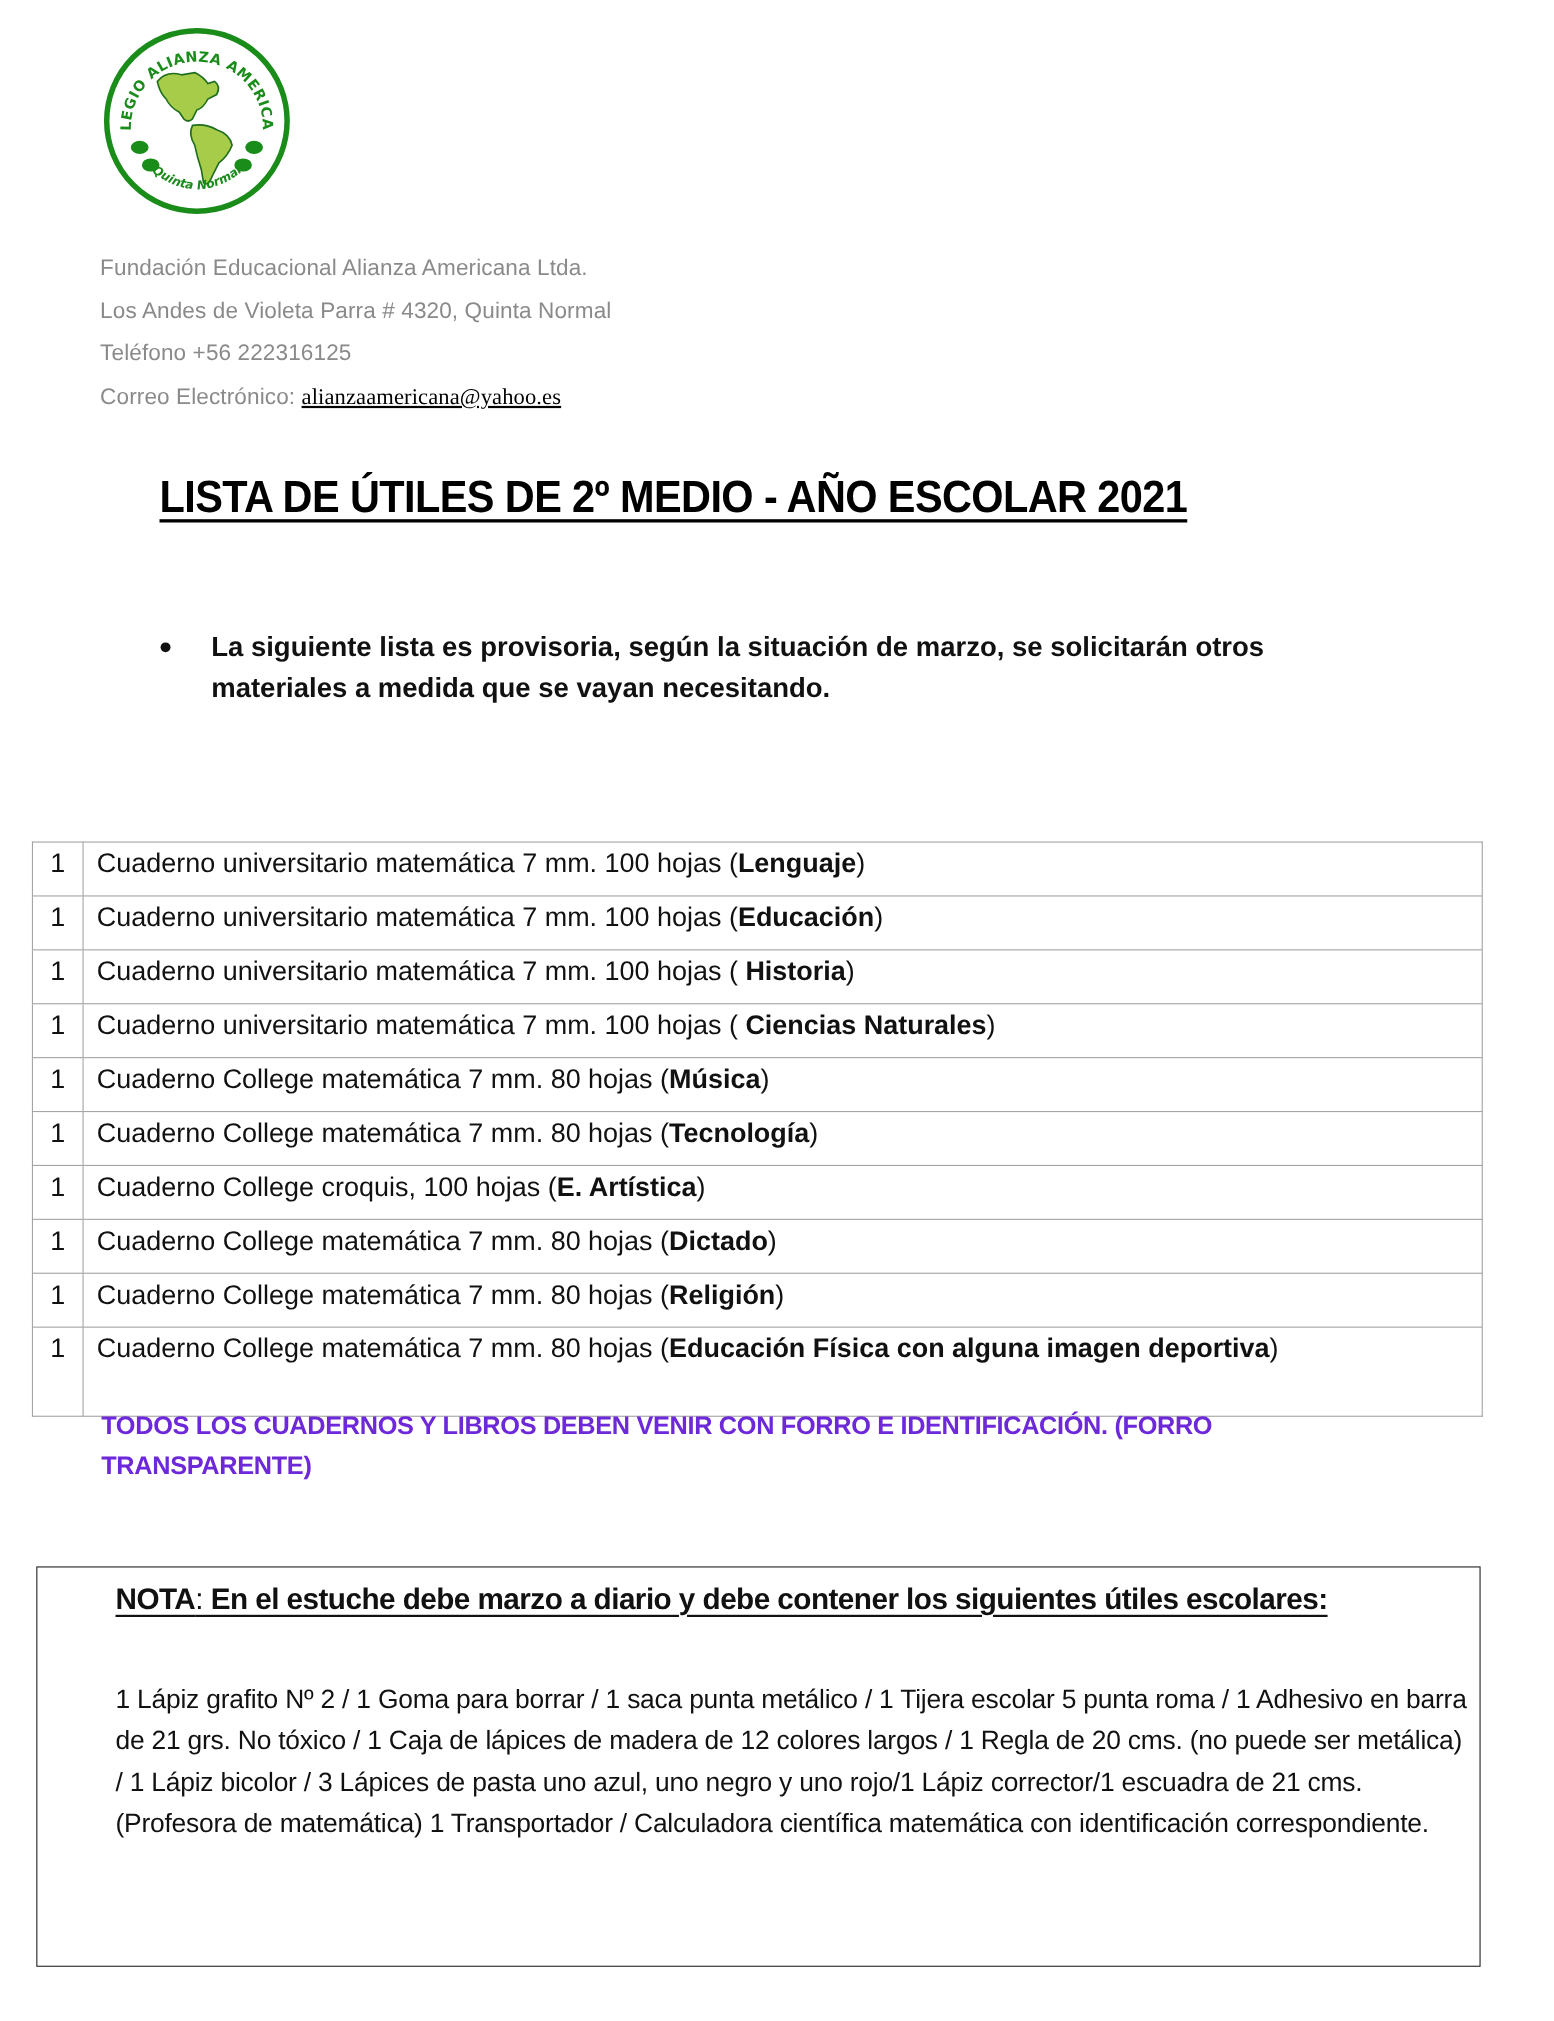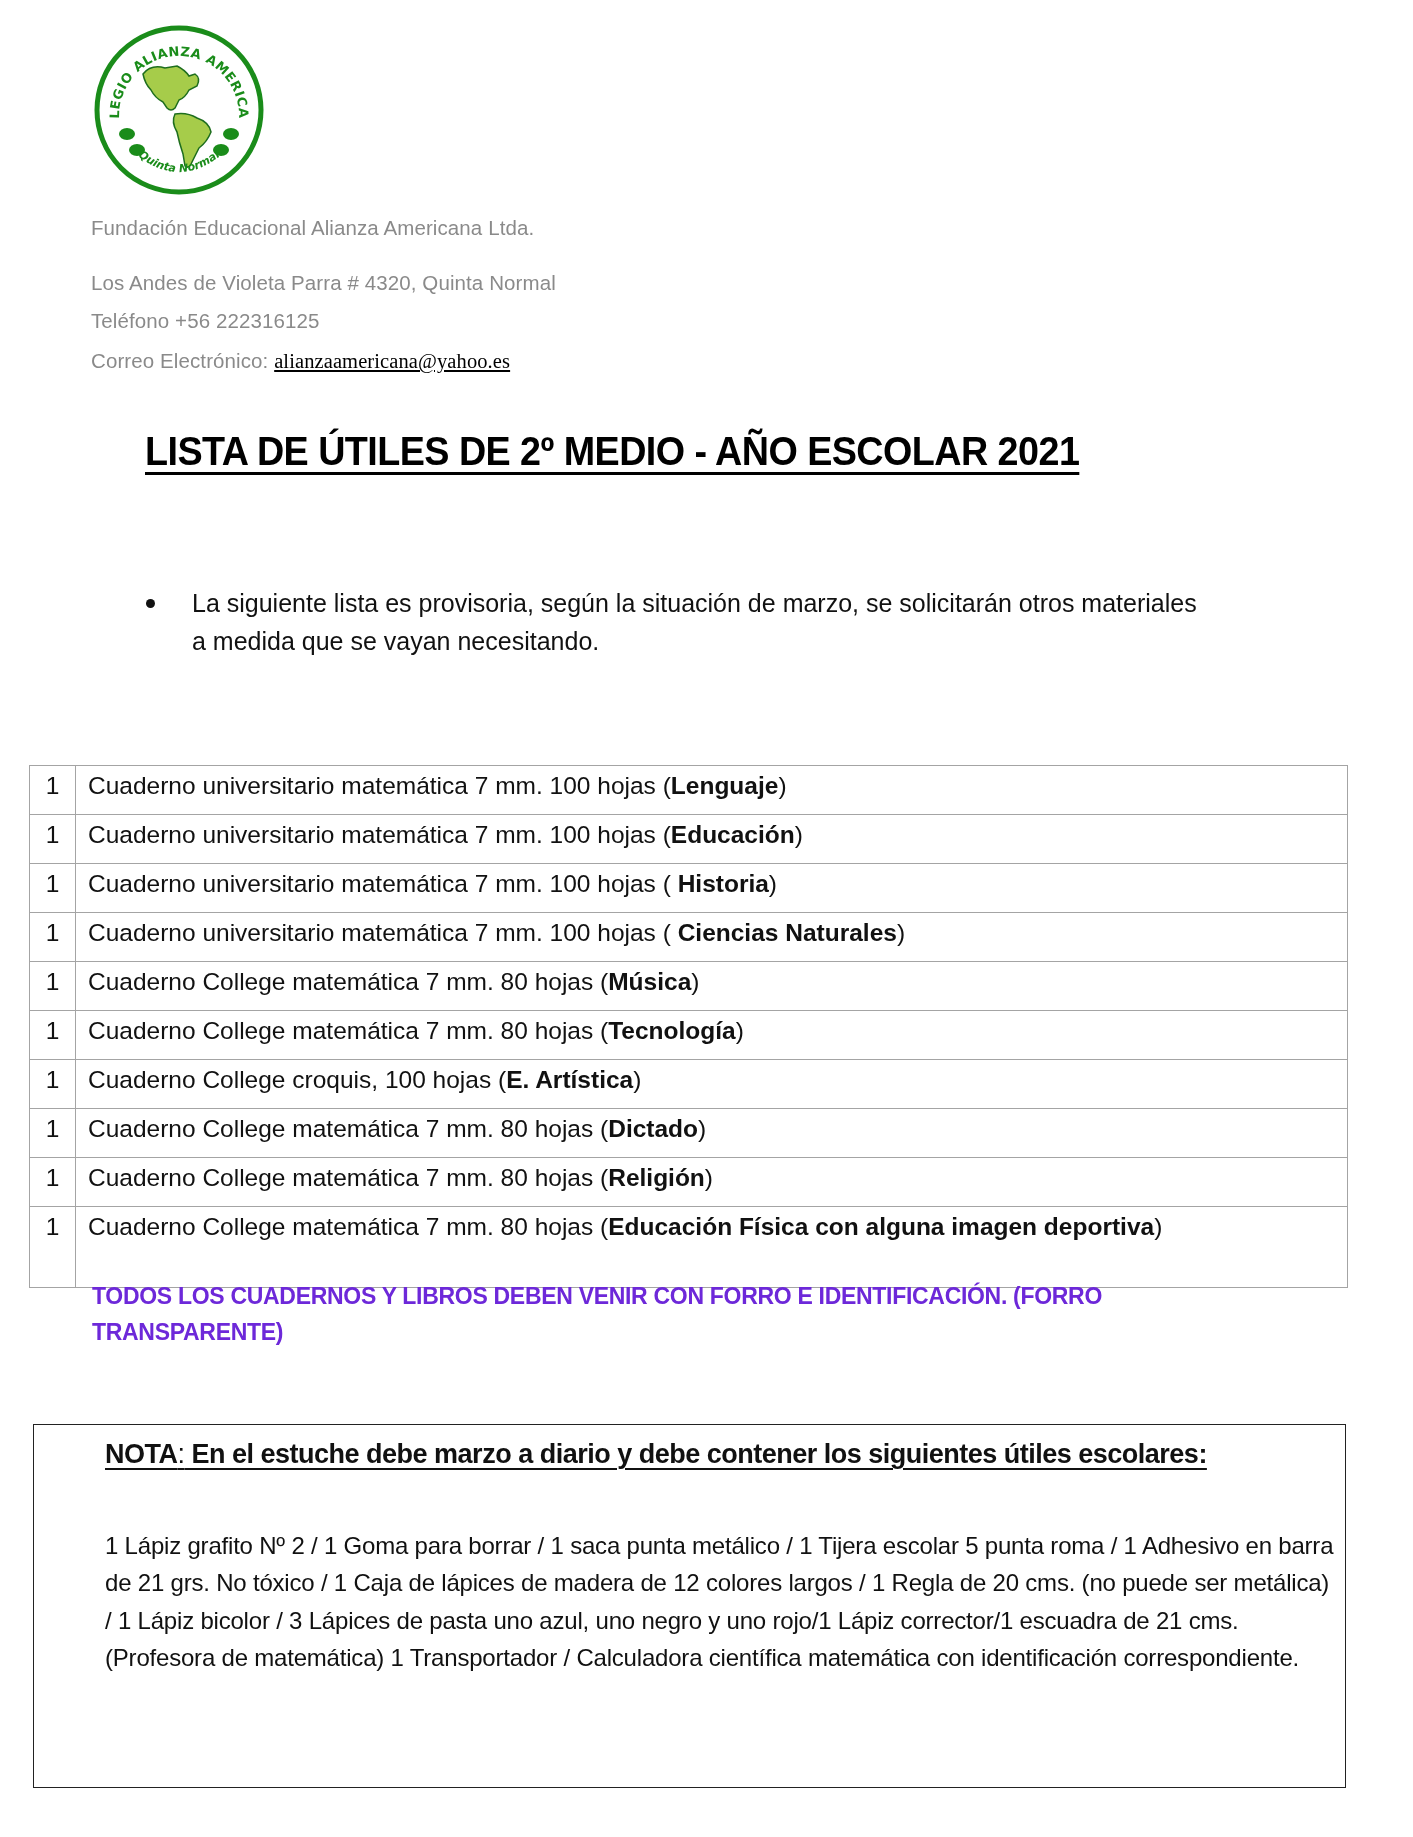--- a/index.html
+++ b/index.html
@@ -19,21 +19,21 @@
   
   #title {
     left: 145px; top: 428px; width: 1080px; white-space: nowrap;
     font-family: "Liberation Sans", sans-serif; font-weight: bold;
     font-size: 41px; letter-spacing: -0.6px; color: #000;
     text-decoration: underline; text-decoration-thickness: 3px; text-underline-offset: 7px;
     transform: scaleX(0.92); transform-origin: left top;
   }
 
   
-  #bullets { left: 140px; top: 585px; width: 1060px; margin: 0; padding: 0; list-style: none; }
+  #bullets { left: 140px; top: 570px; width: 1060px; margin: 0; padding: 0; list-style: none; font-weight: bold; }
   #bullets li { position: relative; padding-left: 52px; font-size: 25px; line-height: 37.5px; color: #111; }
   #bullets li .dot { position: absolute; left: 6px; top: 14px; width: 9px; height: 9px; border-radius: 50%; background: #111; }
 
   
   #supplies {
     left: 29px; top: 765px; width: 1319px; border-collapse: collapse;
     font-size: 24.5px; color: #111;
   }
   #supplies td { border: 1.5px solid #a4a4a4; height: 42px; padding: 0; vertical-align: top; }
   #supplies td.qty { width: 45px; text-align: center; padding-top: 6px; }
@@ -86,21 +86,21 @@
     </g>
     <text font-family="DejaVu Sans, sans-serif" font-size="13" font-weight="bold" fill="#1a8c1a" letter-spacing="0.5">
       <textPath href="#arcTop" startOffset="50%" text-anchor="middle">COLEGIO ALIANZA AMERICANA</textPath>
     </text>
     <text font-family="DejaVu Sans, sans-serif" font-size="11" font-weight="bold" font-style="italic" fill="#1a8c1a">
       <textPath href="#arcBot" startOffset="50%" text-anchor="middle">Quinta Normal</textPath>
     </text>
   </svg>
 </div>
 
-<div class="abs contact" style="top:216px;">Fundación Educacional Alianza Americana Ltda.</div>
+<div class="abs contact" style="top:232px;">Fundación Educacional Alianza Americana Ltda.</div>
 <div class="abs contact" style="top:271px;">Los Andes de Violeta Parra # 4320, Quinta Normal</div>
 <div class="abs contact" style="top:309px;">Teléfono +56 222316125</div>
 <div class="abs contact" style="top:349px;">
   <span>Correo Electrónico: </span><a>alianzaamericana@yahoo.es</a>
 </div>
 
 <div id="title" class="abs">LISTA DE ÚTILES DE 2º MEDIO  - AÑO ESCOLAR 2021</div>
 
 <ul id="bullets" class="abs">
   <li><span class="dot"></span><span>La siguiente lista es provisoria, según la situación de marzo, se solicitarán otros materiales a medida que se vayan necesitando.</span></li>

